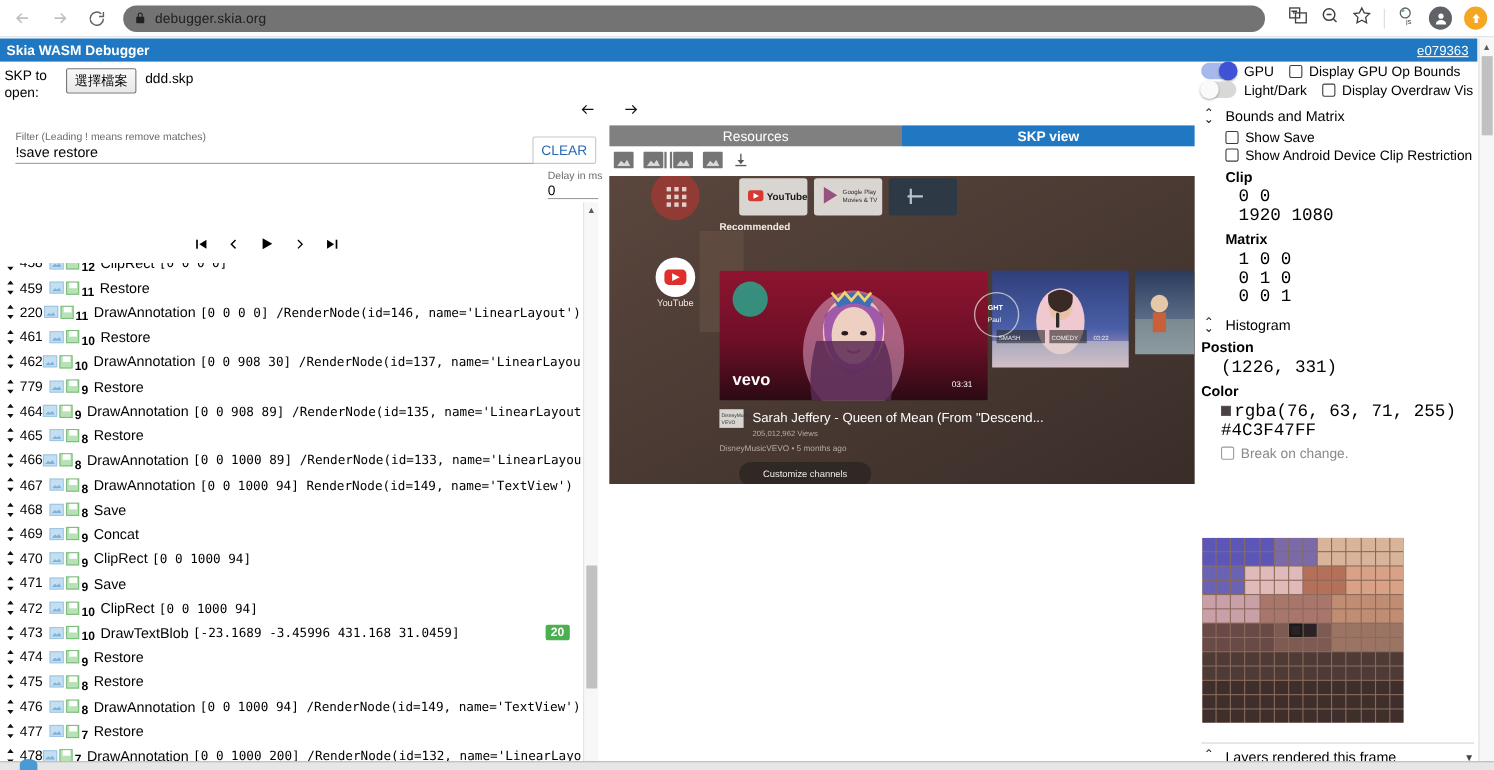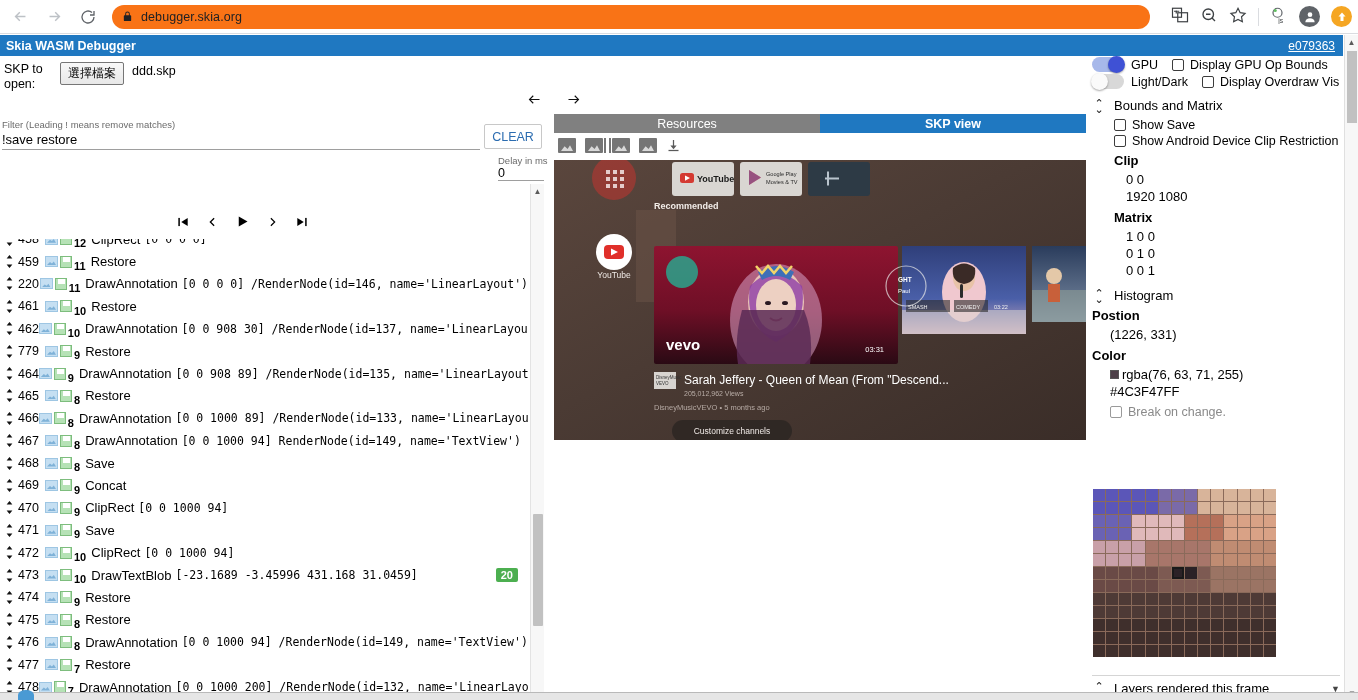--- a/index.html
+++ b/index.html
@@ -24,21 +24,21 @@
     width: 28px; height: 28px;
     display: flex; align-items: center; justify-content: center;
     color: #5f6368; margin-left: 6px;
     border-radius: 50%;
   }
   .nav-btn.disabled { color: #bdc1c6; }
   .omnibox {
     flex: 1;
     height: 24px;
     margin: 0 10px 0 10px;
-    background: #f97316;
+    background: #737373;
     border-radius: 12px;
     display: flex; align-items: center;
     padding: 0 10px;
   }
   .lock-ico { margin-right: 8px; display: flex; align-items: center; }
   .omnibox-url {
     font-size: 12.5px; color: #202124;
     letter-spacing: .1px;
   }
   .chrome-actions { display: flex; align-items: center; padding-right: 6px; }
@@ -87,21 +87,21 @@
     border: 1px solid #767676;
     background: linear-gradient(#f8f8f8, #e8e8e8);
     border-radius: 2px;
     font-size: 12px; padding: 2px 7px;
     color: #000; margin-right: 8px;
   }
   .file-name { font-size: 12.5px; color: #000; padding-top: 2px; }
 
   .filter-block {
     position: absolute; left: 0; top: 62px; width: 480px;
-    padding-left: 2px;
+    padding-left: 14px;
   }
   .filter-label { font-size: 9.5px; color: #6b6b6b; }
   .filter-input {
     width: 478px; border: none; border-bottom: 1px solid #9e9e9e;
     font-size: 13px; color: #000; outline: none;
     font-family: "Liberation Sans", sans-serif;
     padding: 1px 0 2px 0; background: transparent;
   }
   .clear-btn {
     position: absolute; left: 484px; top: 67px;
@@ -275,22 +275,22 @@
   }
   .expander {
     width: 14px; color: #111; font-size: 11px;
     display: flex; flex-direction: column; align-items: center;
     line-height: 6px; margin-right: 8px;
   }
   .section-title { font-size: 13px; color: #000; }
   .indent { padding-left: 22px; }
   .bold-label { font-weight: bold; font-size: 13px; margin: 5px 0 3px 0; }
   .mono {
-    font-family: Liberation Sans, sans-serif;
-    font-size: 13px; line-height: 17px;
+    font-family: Liberation Mono, monospace;
+    font-size: 16px; line-height: 17px;
   }
   .color-swatch {
     display: inline-block; width: 9px; height: 9px;
     background: #4C3F47; border: 1px solid #555;
     margin-right: 3px;
   }
   .magnifier {
     position: absolute; left: 1px; top: 432px;
     width: 183px; height: 168px;
     background: #8a6a5a;

